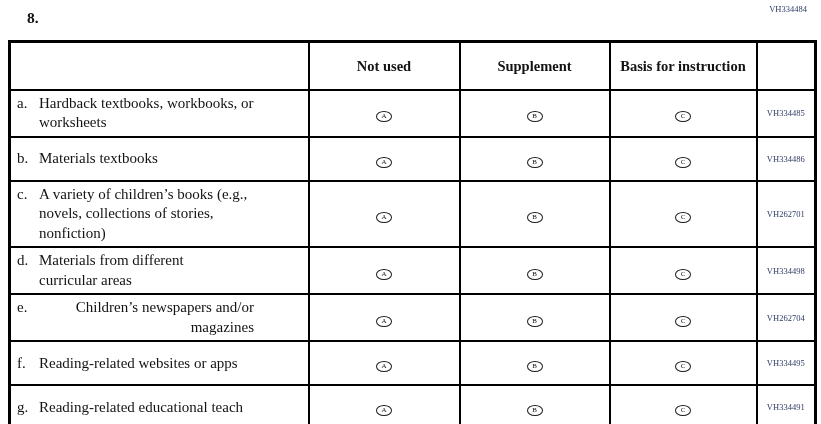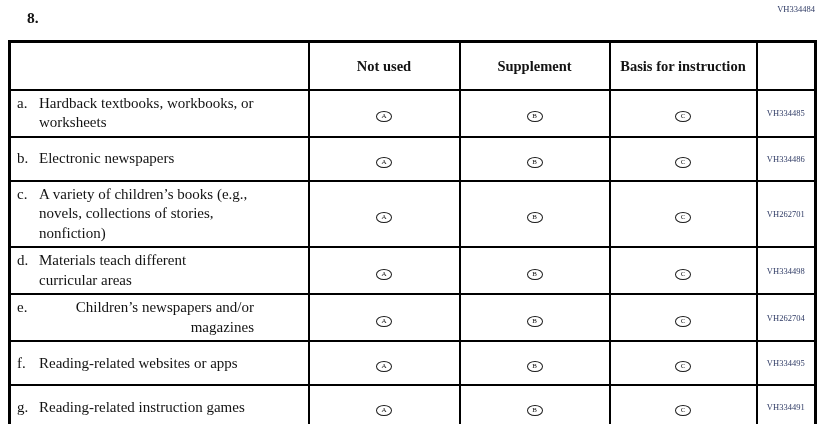--- a/index.html
+++ b/index.html
@@ -11,21 +11,21 @@
   html,body{margin:0;padding:0;}
   body{
     width:821px;height:424px;
     background:#ffffff;
     font-family:"Liberation Serif","DejaVu Serif",serif;
     color:var(--text);
     overflow:hidden;
     position:relative;
   }
   .code-topright{
-    position:absolute;top:4px;right:6px;
+    position:absolute;top:4px;right:14px;
     font-size:8.5px;color:var(--code);
     letter-spacing:0px;
     font-family:Liberation Serif, serif;
   }
   .question{
     display:flex;
     padding:9px 0 0 27px;
     font-size:15.5px;
     line-height:1.18;
   }
@@ -136,21 +136,21 @@
       </td>
       <td class="opt-cell"><span class="bubble">A</span></td>
       <td class="opt-cell"><span class="bubble">B</span></td>
       <td class="opt-cell"><span class="bubble">C</span></td>
       <td class="code-cell">VH334485</td>
     </tr>
     <tr class="r-b">
       <td class="label-cell">
         <div class="lbl">
             <span class="ltr">b.</span>
-            <span class="txt">Electronic newspapers</span>
+            <span class="txt">Materials textbooks</span>
           </div>
       </td>
       <td class="opt-cell"><span class="bubble">A</span></td>
       <td class="opt-cell"><span class="bubble">B</span></td>
       <td class="opt-cell"><span class="bubble">C</span></td>
       <td class="code-cell">VH334486</td>
     </tr>
     <tr class="r-c">
       <td class="label-cell">
         <div class="lbl">
@@ -160,21 +160,21 @@
       </td>
       <td class="opt-cell"><span class="bubble">A</span></td>
       <td class="opt-cell"><span class="bubble">B</span></td>
       <td class="opt-cell"><span class="bubble">C</span></td>
       <td class="code-cell">VH262701</td>
     </tr>
     <tr class="r-d">
       <td class="label-cell">
         <div class="lbl">
             <span class="ltr">d.</span>
-            <span class="txt">Materials teach different curricular areas</span>
+            <span class="txt">Materials from different curricular areas</span>
           </div>
       </td>
       <td class="opt-cell"><span class="bubble">A</span></td>
       <td class="opt-cell"><span class="bubble">B</span></td>
       <td class="opt-cell"><span class="bubble">C</span></td>
       <td class="code-cell">VH334498</td>
     </tr>
     <tr class="r-e">
       <td class="label-cell">
         <div class="lbl">
@@ -196,21 +196,21 @@
       </td>
       <td class="opt-cell"><span class="bubble">A</span></td>
       <td class="opt-cell"><span class="bubble">B</span></td>
       <td class="opt-cell"><span class="bubble">C</span></td>
       <td class="code-cell">VH334495</td>
     </tr>
     <tr class="r-g">
       <td class="label-cell">
         <div class="lbl">
             <span class="ltr">g.</span>
-            <span class="txt">Reading-related instruction games</span>
+            <span class="txt">Reading-related educational teach</span>
           </div>
       </td>
       <td class="opt-cell"><span class="bubble">A</span></td>
       <td class="opt-cell"><span class="bubble">B</span></td>
       <td class="opt-cell"><span class="bubble">C</span></td>
       <td class="code-cell">VH334491</td>
     </tr>
   </tbody>
 </table>
 

